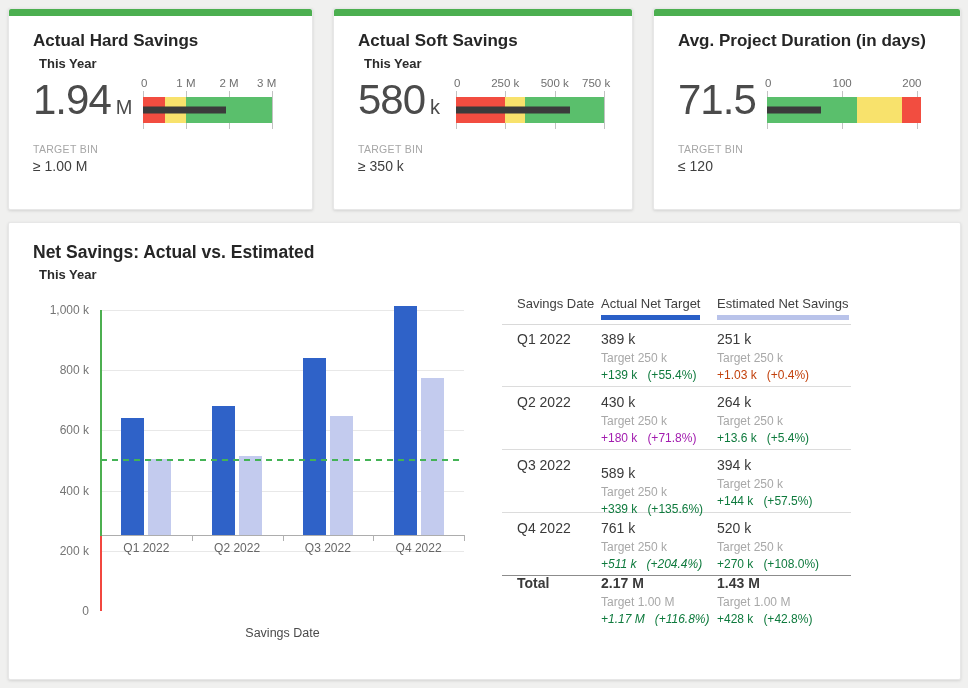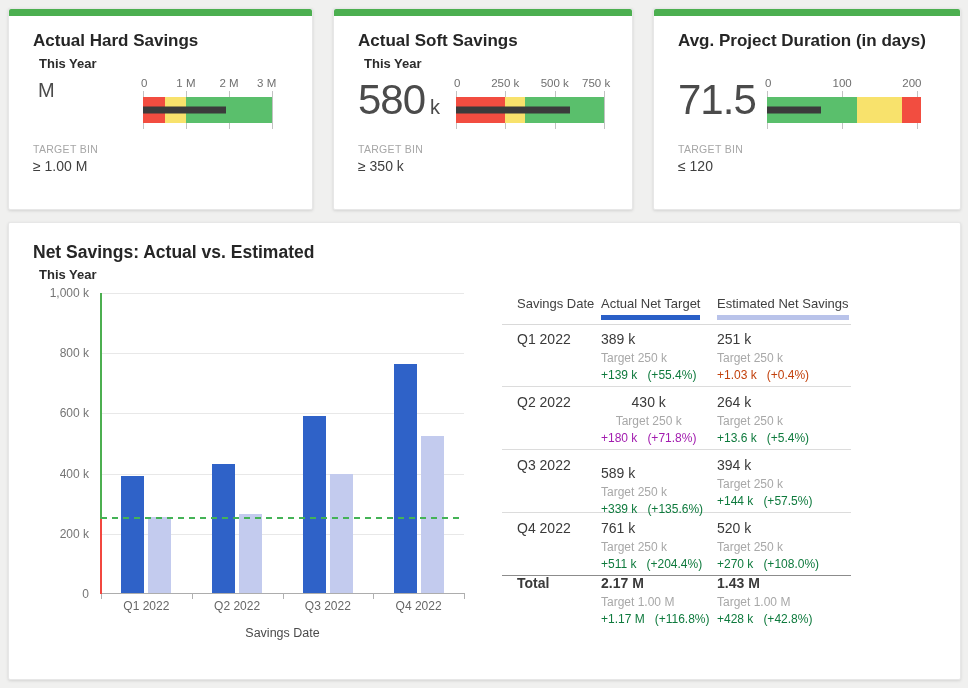--- a/index.html
+++ b/index.html
@@ -27,21 +27,21 @@
   .kpi-card:nth-child(3) .bullet{left:113px;width:154px;}
   .btick{position:absolute;top:14px;height:38px;width:1px;background:#c2c2c2;}
   .bticklab{position:absolute;top:0;font-size:11.5px;color:#6f6f6f;white-space:nowrap;}
   .bband{position:absolute;left:0;right:0;top:20px;height:26px;}
   .bseg{position:absolute;top:0;height:100%;}
   .bmeasure{position:absolute;left:0;top:50%;transform:translateY(-50%);height:7px;background:#3b3b3b;}
   
   .panel{position:absolute;left:8px;top:222px;width:953px;height:458px;}
   .panel-title{position:absolute;left:24px;top:19px;font-size:17.5px;font-weight:600;color:#262626;}
   .panel-subtitle{position:absolute;left:30px;top:44px;font-size:13px;font-weight:600;color:#2b2b2b;}
-  .plot{position:absolute;left:92px;top:70px;width:363px;height:301px;border-bottom:1px solid #adadad;}
+  .plot{position:absolute;left:92px;top:87px;width:363px;height:226px;border-bottom:1px solid #adadad;}
   .gridline{position:absolute;left:0;right:0;height:1px;background:#e8e8e8;}
   .ylab{position:absolute;right:calc(100% + 12px);font-size:12px;color:#757575;white-space:nowrap;}
   .axis-seg{position:absolute;left:-1px;width:2px;z-index:3;}
   .slots{position:absolute;left:0;right:0;top:0;bottom:0;display:flex;}
   .slot{position:relative;flex:1;display:flex;align-items:flex-end;justify-content:center;gap:4px;}
   .bar{width:23px;z-index:1;}
   .xlab{position:absolute;top:calc(100% + 6px);left:0;width:100%;text-align:center;font-size:12px;color:#666;}
   .xtick{position:absolute;top:100%;width:1px;height:6px;background:#b0b0b0;}
   .target-line{position:absolute;left:0;right:0;height:2px;z-index:4;
     background:repeating-linear-gradient(90deg,currentColor 0 6px,transparent 6px 11px);}
@@ -67,20 +67,21 @@
 
 <div class="page">
 
   <div class="kpi-row">
 
     <div class="card kpi-card">
       <div class="accent" style="background: rgb(76, 175, 80);"></div>
       <div class="kpi-title">Actual Hard Savings</div>
       <div class="kpi-subtitle">This Year</div>
       <div class="kpi-value">
+          <span class="num">1.94</span>
           <span class="unit">M</span>
         </div>
       <div class="bullet">
           <div class="btick" style="left: 0%;"></div>
           <div class="bticklab" style="left: 0%; transform: translateX(-30%);">0</div>
           <div class="btick" style="left: 33.3%;"></div>
           <div class="bticklab" style="left: 33.3%; transform: translateX(-50%);">1 M</div>
           <div class="btick" style="left: 66.7%;"></div>
           <div class="bticklab" style="left: 66.7%; transform: translateX(-50%);">2 M</div>
           <div class="btick" style="left: 100%;"></div>
@@ -212,21 +213,21 @@
             <div class="tvar" style="color: rgb(14, 122, 61);"><span>+139 k</span><span class="pct">(+55.4%)</span></div>
           </div>
           <div class="tcell" style="left: 215px;">
             <div class="tval">251 k</div>
             <div class="ttar">Target 250 k</div>
             <div class="tvar" style="color: #c2410c;"><span>+1.03 k</span><span class="pct">(+0.4%)</span></div>
           </div>
         </div>
         <div class="trow divided" style="top: 91px;">
           <div class="tdate">Q2 2022</div>
-          <div class="tcell" style="left: 99px; text-align: center;">
+          <div class="tcell" style="left: 99px;">
             <div class="tval">430 k</div>
             <div class="ttar">Target 250 k</div>
             <div class="tvar" style="color: #a21caf;"><span>+180 k</span><span class="pct">(+71.8%)</span></div>
           </div>
           <div class="tcell" style="left: 215px;">
             <div class="tval">264 k</div>
             <div class="ttar">Target 250 k</div>
             <div class="tvar" style="color: rgb(14, 122, 61);"><span>+13.6 k</span><span class="pct">(+5.4%)</span></div>
           </div>
         </div>
@@ -241,34 +242,34 @@
             <div class="tval">394 k</div>
             <div class="ttar">Target 250 k</div>
             <div class="tvar" style="color: rgb(14, 122, 61);"><span>+144 k</span><span class="pct">(+57.5%)</span></div>
           </div>
         </div>
         <div class="trow pre-total" style="top: 217px;">
           <div class="tdate">Q4 2022</div>
           <div class="tcell" style="left: 99px;">
             <div class="tval">761 k</div>
             <div class="ttar">Target 250 k</div>
-            <div class="tvar" style="color: rgb(14, 122, 61);"><span>+511 k</span><span class="pct">(+204.4%)</span></div>
+            <div class="tvar" style="color: rgb(14, 122, 61); font-style: italic;"><span>+511 k</span><span class="pct">(+204.4%)</span></div>
           </div>
           <div class="tcell" style="left: 215px;">
             <div class="tval">520 k</div>
             <div class="ttar">Target 250 k</div>
             <div class="tvar" style="color: rgb(14, 122, 61);"><span>+270 k</span><span class="pct">(+108.0%)</span></div>
           </div>
         </div>
         <div class="trow total" style="top: 272px; height: 70px;">
           <div class="tdate">Total</div>
           <div class="tcell" style="left: 99px;">
             <div class="tval">2.17 M</div>
             <div class="ttar">Target 1.00 M</div>
-            <div class="tvar" style="color: rgb(14, 122, 61);"><span>+1.17 M</span><span class="pct">(+116.8%)</span></div>
+            <div class="tvar" style="color: rgb(14, 122, 61); font-style: italic;"><span>+1.17 M</span><span class="pct">(+116.8%)</span></div>
           </div>
           <div class="tcell" style="left: 215px;">
             <div class="tval">1.43 M</div>
             <div class="ttar">Target 1.00 M</div>
             <div class="tvar" style="color: rgb(14, 122, 61);"><span>+428 k</span><span class="pct">(+42.8%)</span></div>
           </div>
         </div>
       </div>
   </div>
 

